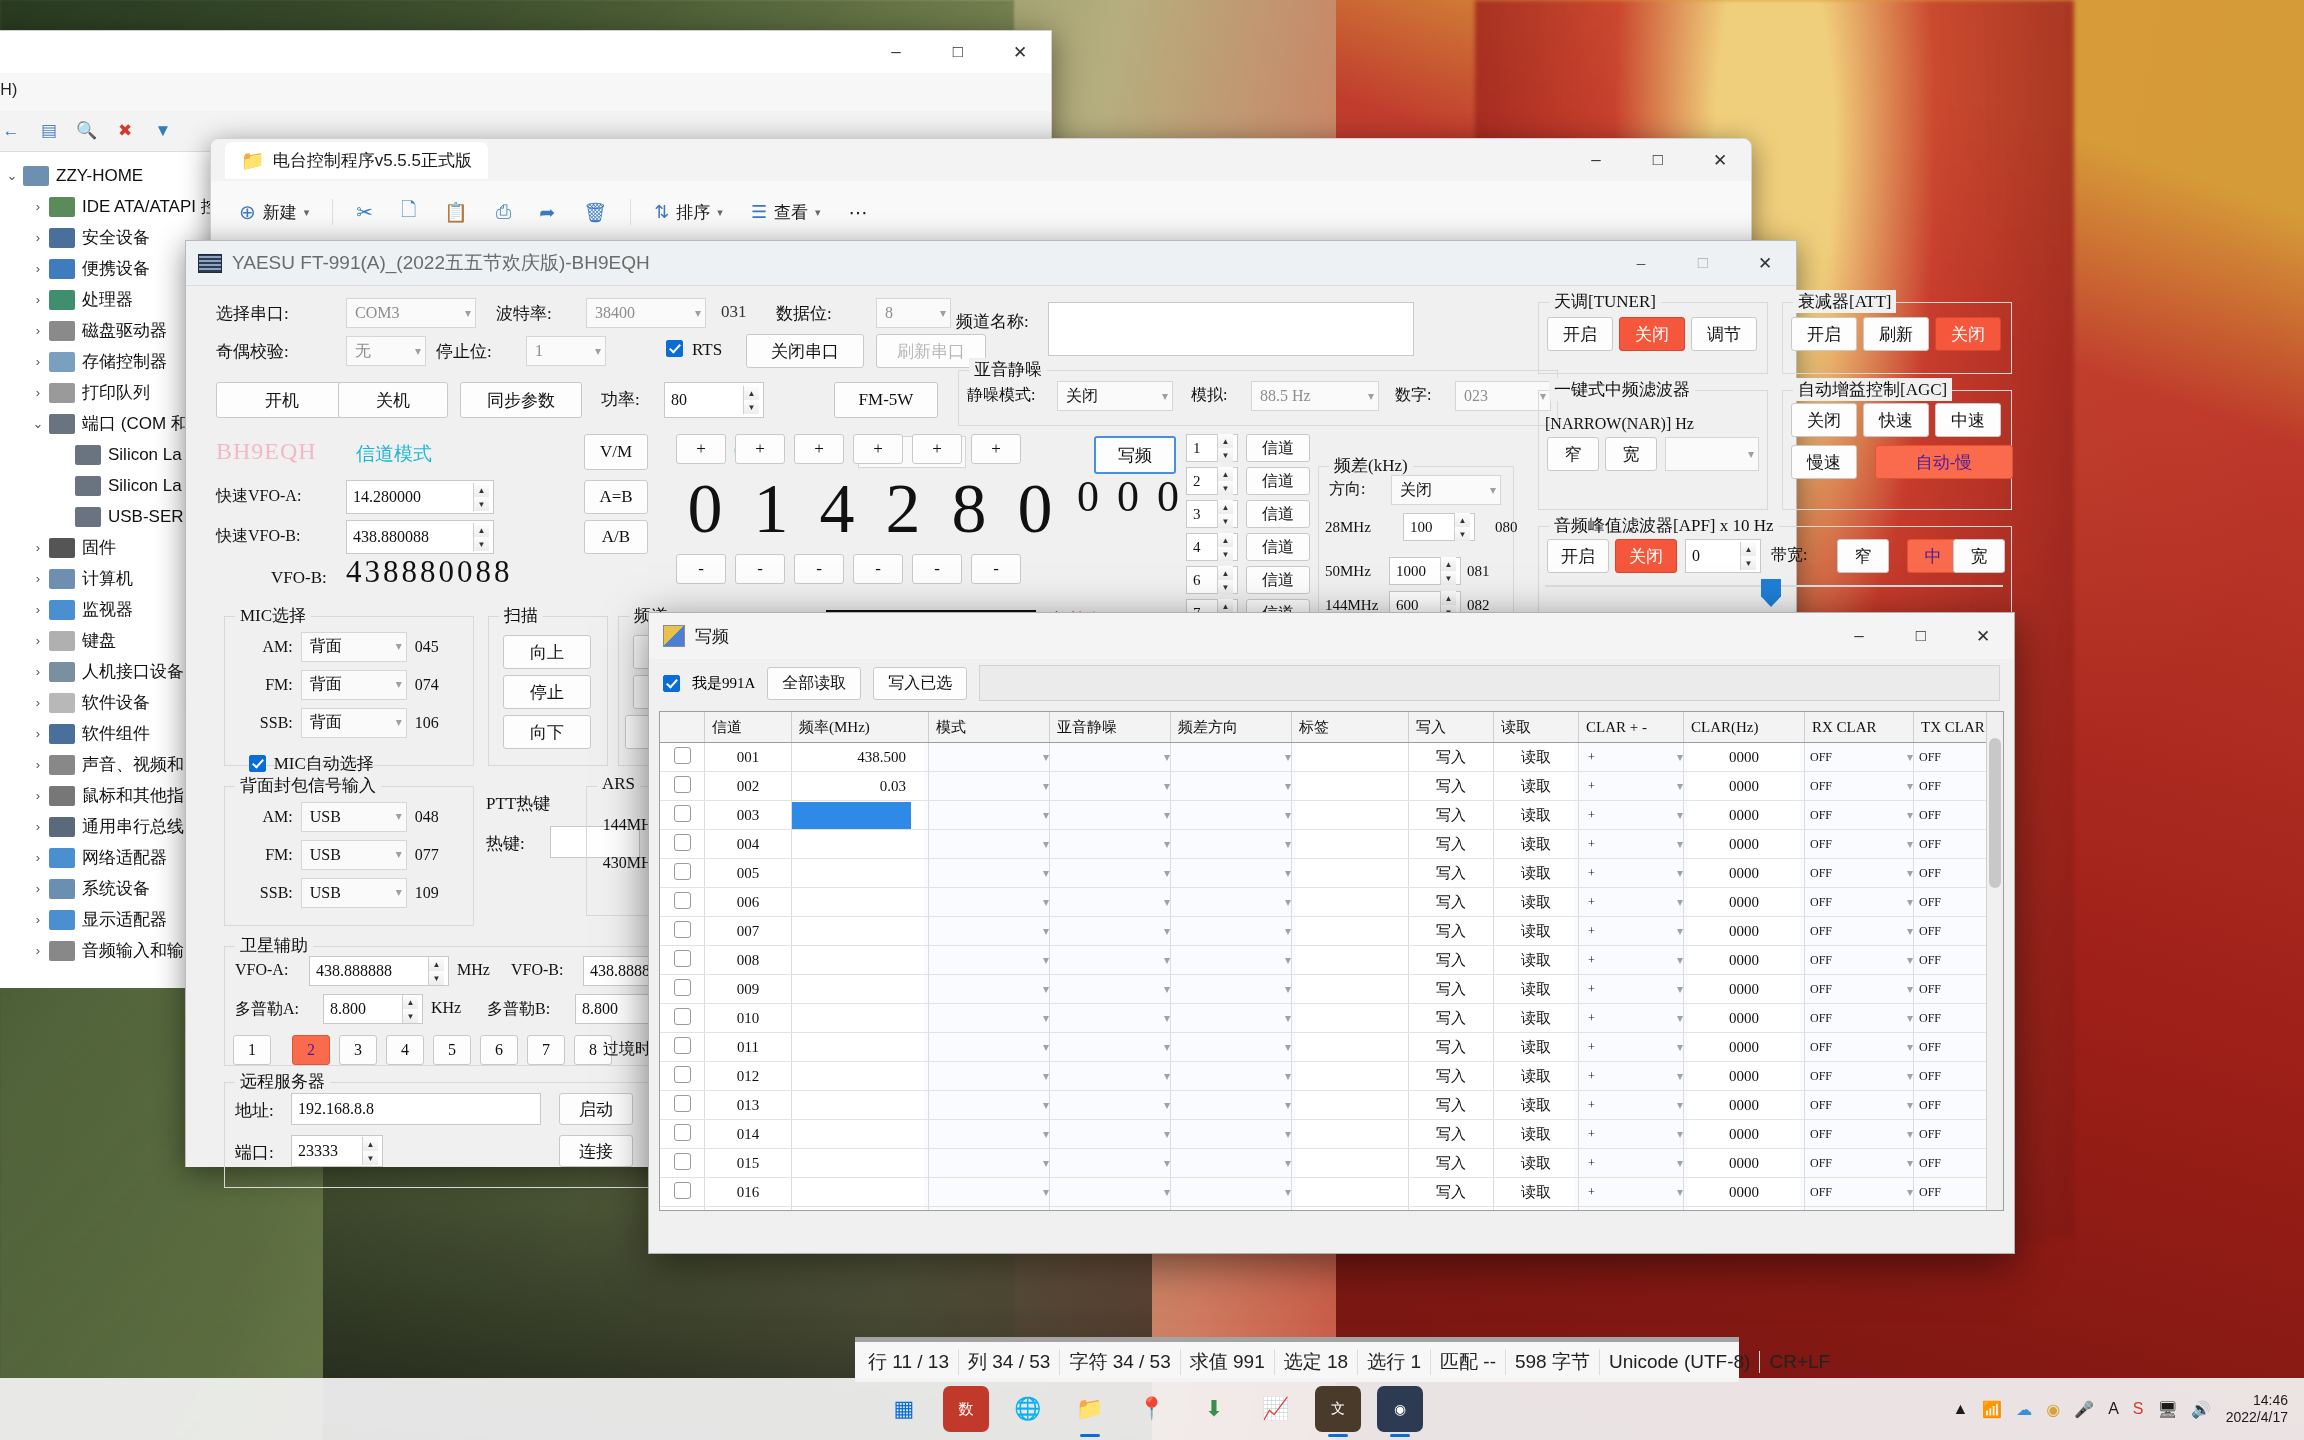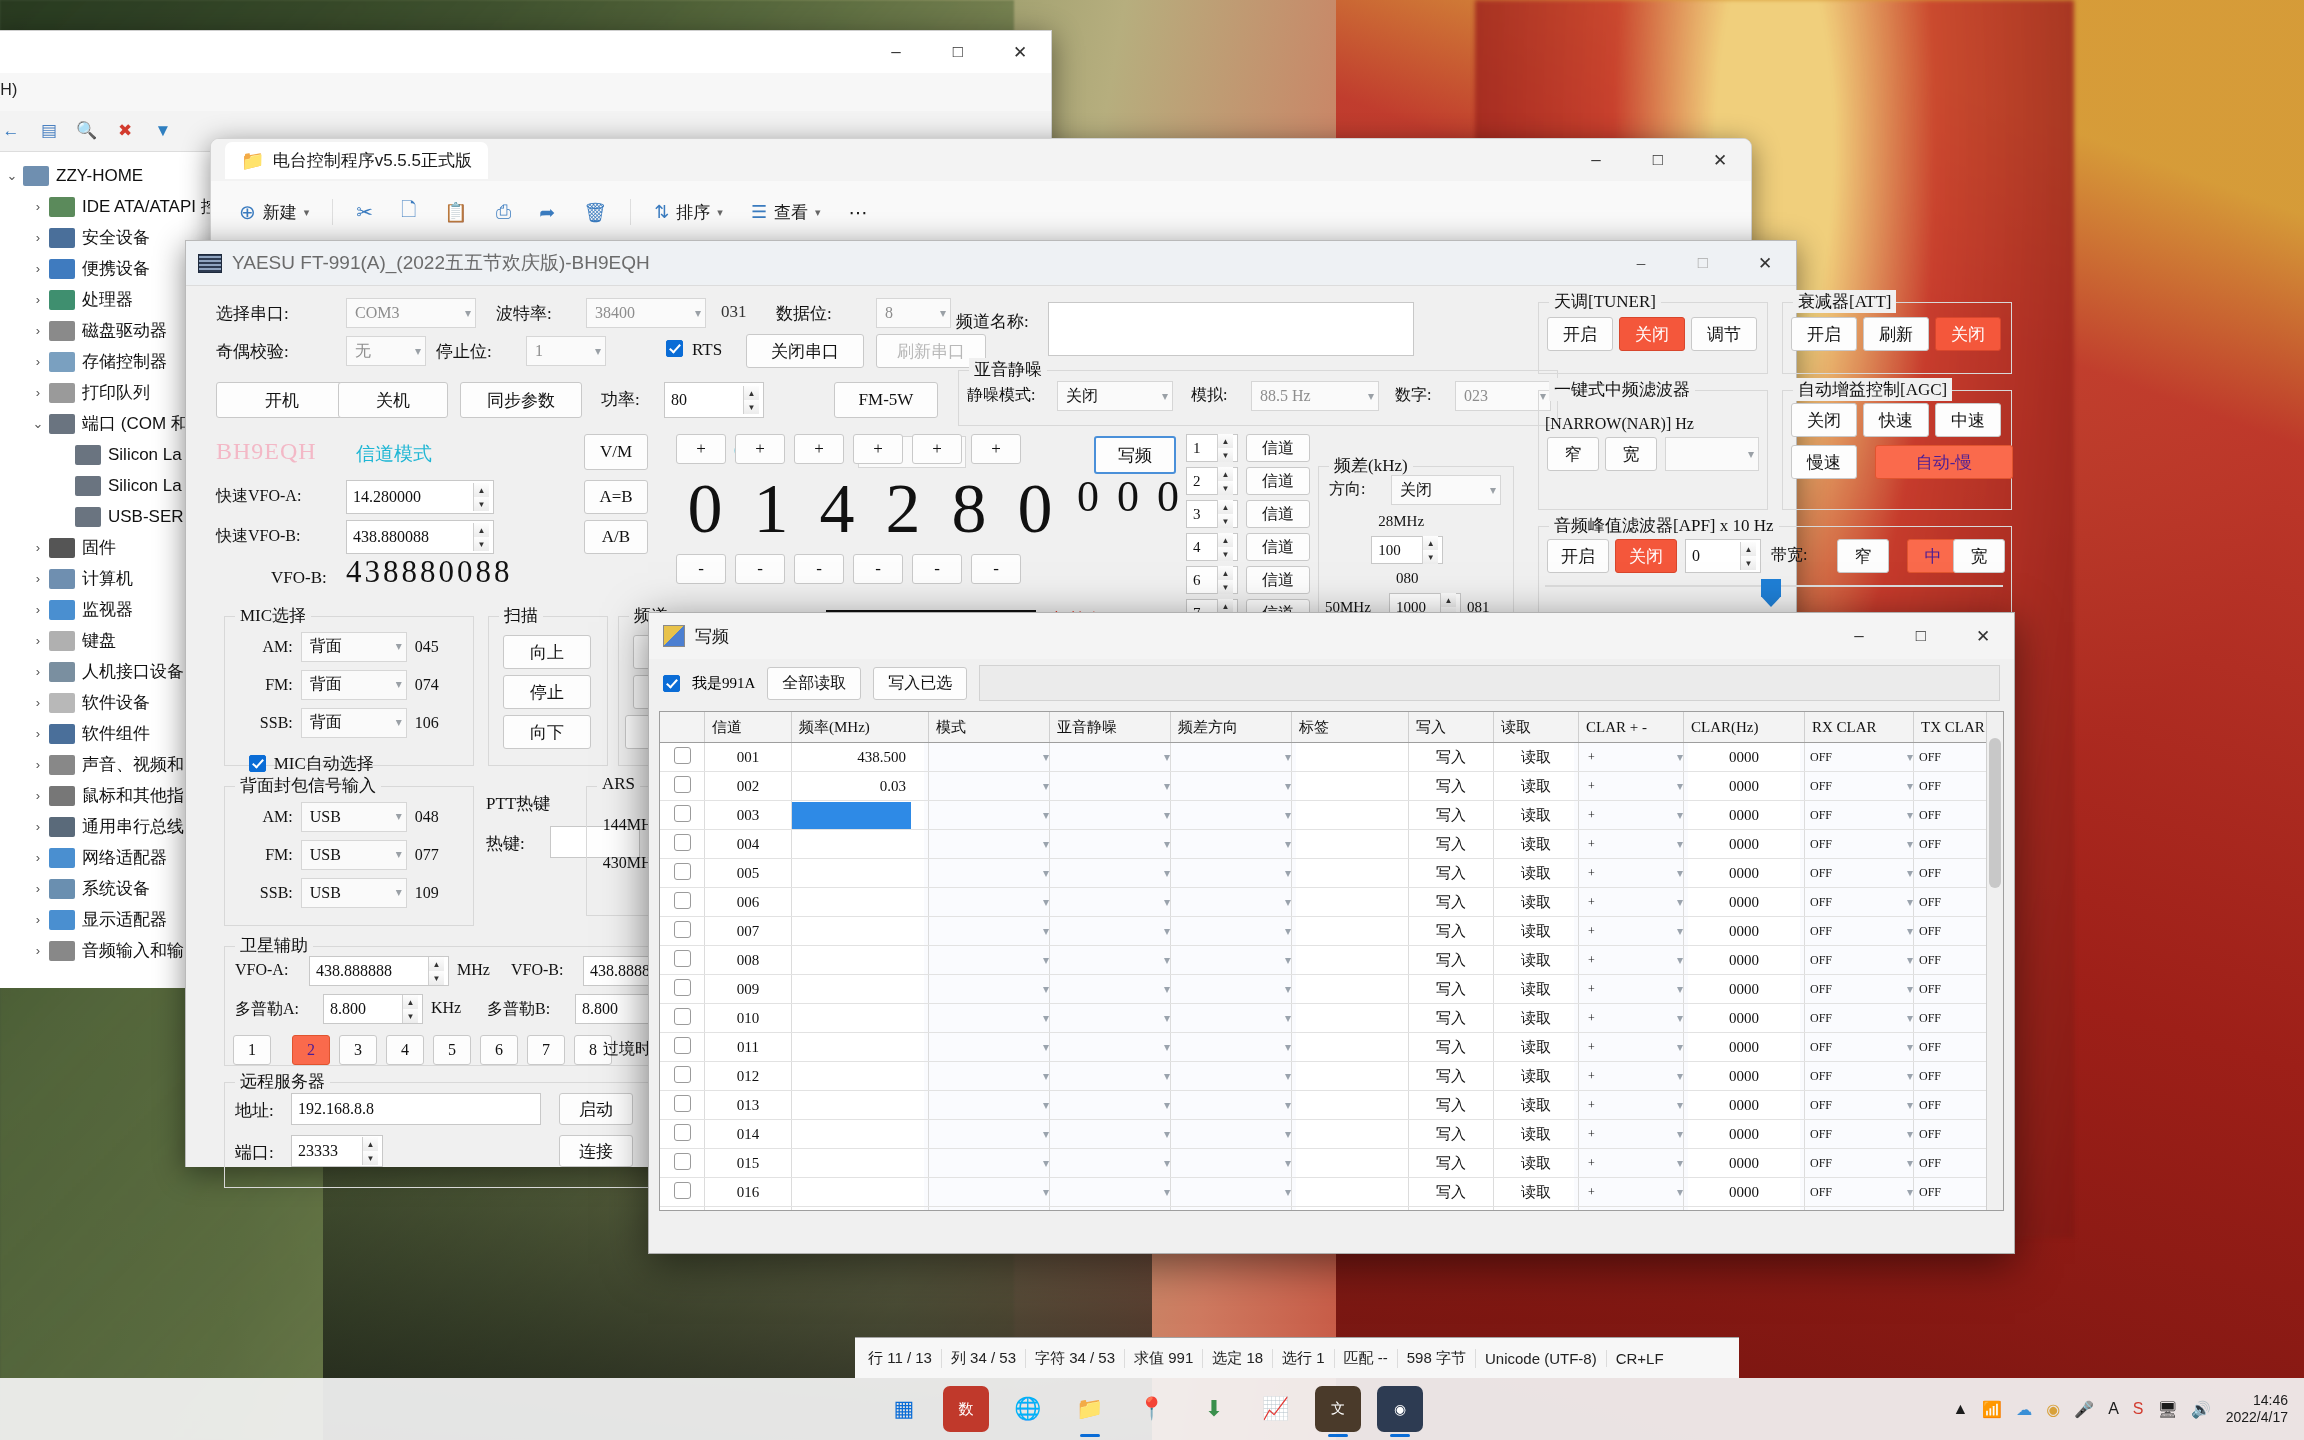--- a/index.html
+++ b/index.html
@@ -122,22 +122,22 @@
         background:#fafbfe;margin:0 -5px;padding-right:5px;color:#9aa3ad;font-size:12px;}
   .lnk{color:#111;}
   .ckbox{width:17px;height:17px;border:1px solid #9b9b9b;border-radius:3px;background:#fff;
          display:inline-block;box-sizing:border-box;}
   .vscroll{position:absolute;right:0;top:0;width:16px;height:100%;background:#f0f0f0;
            border-left:1px solid #d0d0d0;}
   .vthumb{position:absolute;top:26px;left:2px;width:12px;height:150px;background:#c8c8c8;border-radius:6px;}
 
   
   #np{position:absolute;left:855px;top:1337px;width:880px;height:40px;background:#f7f7f7;
-      border-top:1px solid #a3a3a3;display:flex;align-items:center;gap:0;
-      font-size:15px;color:#222;padding-left:4px;}
+      border-top:5px solid #a3a3a3;display:flex;align-items:center;gap:0;
+      font-size:19px;color:#222;padding-left:4px;}
   #np span{padding:0 9px;border-right:1px solid #dcdcdc;white-space:nowrap;}
   #np span:last-child{border-right:none;}
 
   
   #taskbar{position:absolute;left:0;bottom:0;width:100%;height:62px;
      background:rgba(243,243,243,.93);display:flex;align-items:center;}
   #tb-center{position:absolute;left:50%;transform:translateX(-50%);display:flex;gap:16px;align-items:center;}
   .tbapp{width:46px;height:46px;border-radius:7px;display:flex;align-items:center;
          justify-content:center;font-size:22px;position:relative;}
   .tbapp.active:after{content:"";position:absolute;bottom:-5px;left:13px;width:20px;height:3px;
@@ -763,21 +763,21 @@
       </div>
 
     <fieldset class="grp" style="left:1130px;top:180px;width:196px;height:220px">
       <span class="gtitle">频差(kHz)</span>
       <span class="lbl" style="position:absolute;left:10px;top:12px;font-size:16px">方向:</span>
       <div class="cbo" style="position:absolute;left:72px;top:8px;width:110px">
         <span class="cv" style="color:#111">关闭</span>
           <span class="ar">▾</span>
       </div>
       <div id="offset-rows" style="position:absolute;left:6px;top:46px">
-          <div style="display: flex; align-items: center; gap: 6px; margin-bottom: 6px; flex-direction: column;">
+          <div style="display: flex; align-items: center; gap: 20px; margin-bottom: 16px;">
             <span class="lbl" style="width: 58px; font-size: 15px;">28MHz</span>
             <div class="txt" style="width: 72px; height: 28px; font-size: 15px;">
               <span>100</span>
               <span class="spin">
                 <b>▲</b>
                 <b>▼</b>
               </span>
             </div>
             <span class="lbl" style="font-size: 15px;">080</span>
           </div>

